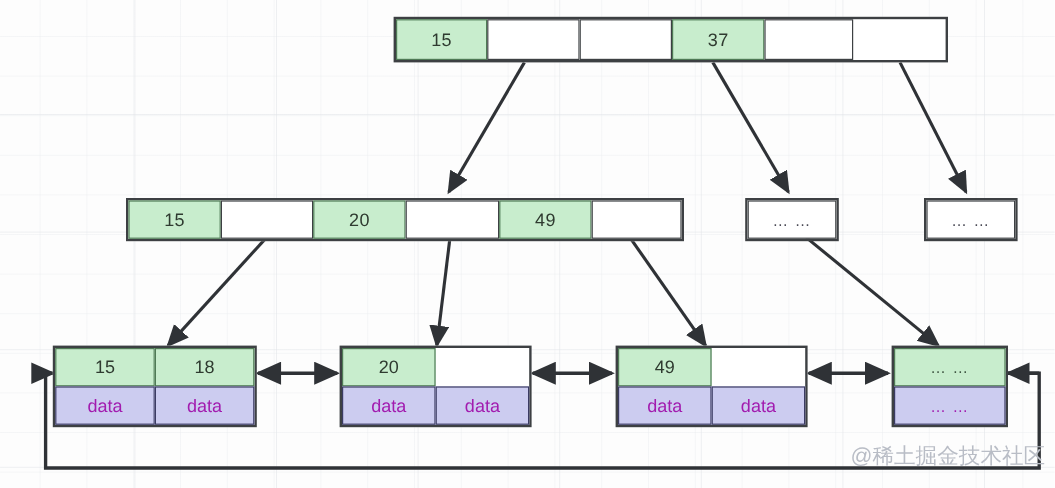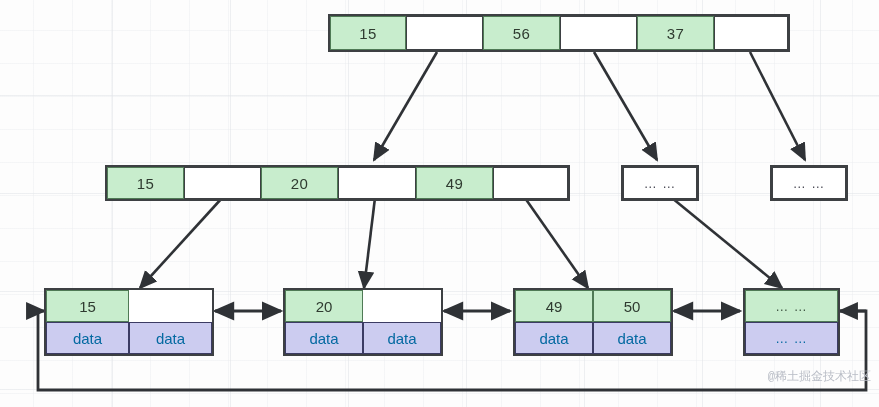--- a/index.html
+++ b/index.html
@@ -79,37 +79,37 @@
     font-size: 15px;
   }
   .leaf-row.keys .leaf-cell {
     background: #c8edcd;
     border: 1px solid #4f7a55;
     color: #2f3b30;
   }
   .leaf-row.data .leaf-cell {
     background: #ccccf0;
     border: 1px solid #3b3b63;
-    color: #0369a1;
+    color: #a21caf;
   }
   .ellipsis-text {
     font-size: 13px;
     letter-spacing: 1px;
     color: #4a4a55;
   }
   .leaf-row.keys .ellipsis-text { color: #3f5542; }
 
   
   #watermark {
     position: absolute;
     right: 8px;
     top: 368px;
-    font-size: 12px;
+    font-size: 18px;
     color: #b9bdc6;
-    font-family: Liberation Mono, monospace;
+    font-family: Liberation Sans, sans-serif;
     white-space: nowrap;
     user-select: none;
   }
 </style>
 </head>
 <body>
 
 <div id="canvas">
 
   <svg id="edges" viewBox="0 0 879 407" xmlns="http://www.w3.org/2000/svg">
@@ -140,21 +140,20 @@
     <line x1="444" y1="311" x2="510" y2="311" stroke="#2f3236" stroke-width="3" marker-end="url(#arrowhead)" marker-start="url(#arrowheadrev)"></line>
     <line x1="674" y1="311" x2="740" y2="311" stroke="#2f3236" stroke-width="3" marker-end="url(#arrowhead)" marker-start="url(#arrowheadrev)"></line>
 
     <path d="M 840 311 L 866 311 L 866 390 L 38 390 L 38 311 L 44 311" fill="none" stroke="#2f3236" stroke-width="2.8" marker-end="url(#arrowhead)"></path>
     <path d="M 866 311 L 840 311" fill="none" stroke="#2f3236" stroke-width="2.8" marker-end="url(#arrowhead)"></path>
   </svg>
 
   <div class="node" id="root-node" style="left:328px; top:14px; width:462px; height:38px;">
     <div class="cell key" style="width:76px;">15</div>
     <div class="cell ptr" style="width:77px;"></div>
-    <div class="cell key" style="width:77px;">56</div>
     <div class="cell ptr" style="width:77px;"></div>
     <div class="cell key" style="width:77px;">37</div>
     <div class="cell ptr" style="width:74px;"></div>
   </div>
 
   <div class="node" id="internal-node-1" style="left:105px; top:165px; width:465px; height:36px;">
     <div class="cell key" style="width:77px;">15</div>
     <div class="cell ptr" style="width:77px;"></div>
     <div class="cell key" style="width:77px;">20</div>
     <div class="cell ptr" style="width:78px;"></div>
@@ -166,41 +165,41 @@
     <div class="cell ptr ellipsis-text" style="width:100%;">… …</div>
   </div>
 
   <div class="node" id="internal-node-3" style="left:770px; top:165px; width:78px; height:36px;">
     <div class="cell ptr ellipsis-text" style="width:100%;">… …</div>
   </div>
 
   <div class="leaf" id="leaf-node-1" style="left:44px; top:288px; width:170px; height:68px;">
     <div class="leaf-row keys">
       <div class="leaf-cell" style="width:50%;">15</div>
+      <div class="leaf-cell" style="width:50%;">18</div>
     </div>
     <div class="leaf-row data">
       <div class="leaf-cell" style="width:50%;">data</div>
       <div class="leaf-cell" style="width:50%;">data</div>
     </div>
   </div>
 
   <div class="leaf" id="leaf-node-2" style="left:283px; top:288px; width:160px; height:68px;">
     <div class="leaf-row keys">
       <div class="leaf-cell" style="width:50%;">20</div>
     </div>
     <div class="leaf-row data">
       <div class="leaf-cell" style="width:50%;">data</div>
       <div class="leaf-cell" style="width:50%;">data</div>
     </div>
   </div>
 
   <div class="leaf" id="leaf-node-3" style="left:513px; top:288px; width:160px; height:68px;">
     <div class="leaf-row keys">
       <div class="leaf-cell" style="width:50%;">49</div>
-      <div class="leaf-cell" style="width:50%;">50</div>
     </div>
     <div class="leaf-row data">
       <div class="leaf-cell" style="width:50%;">data</div>
       <div class="leaf-cell" style="width:50%;">data</div>
     </div>
   </div>
 
   <div class="leaf" id="leaf-node-4" style="left:743px; top:288px; width:97px; height:68px;">
     <div class="leaf-row keys">
       <div class="leaf-cell ellipsis-text" style="width:100%;">… …</div>

